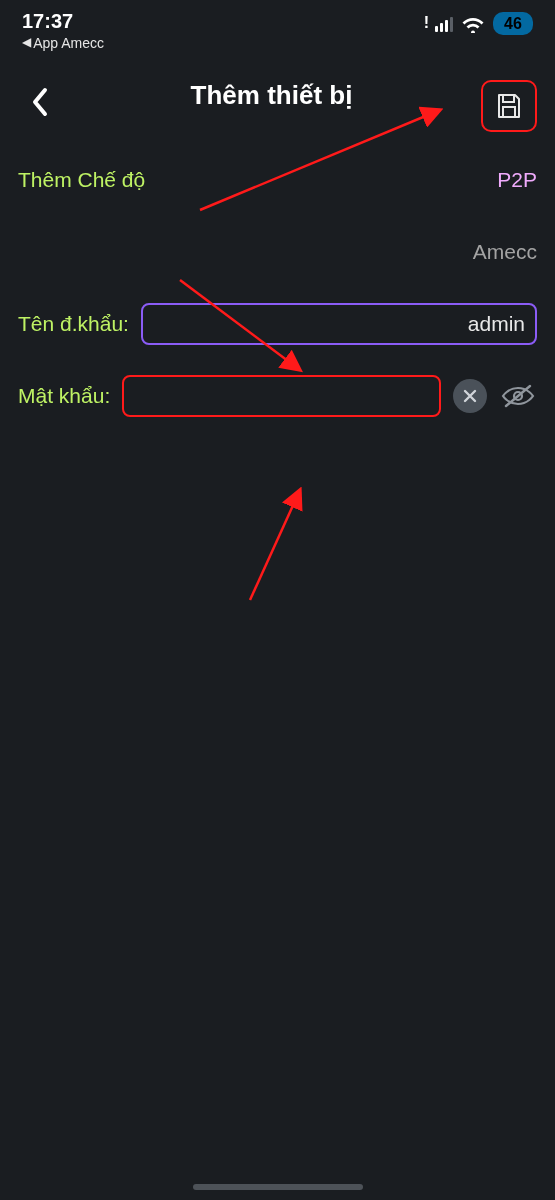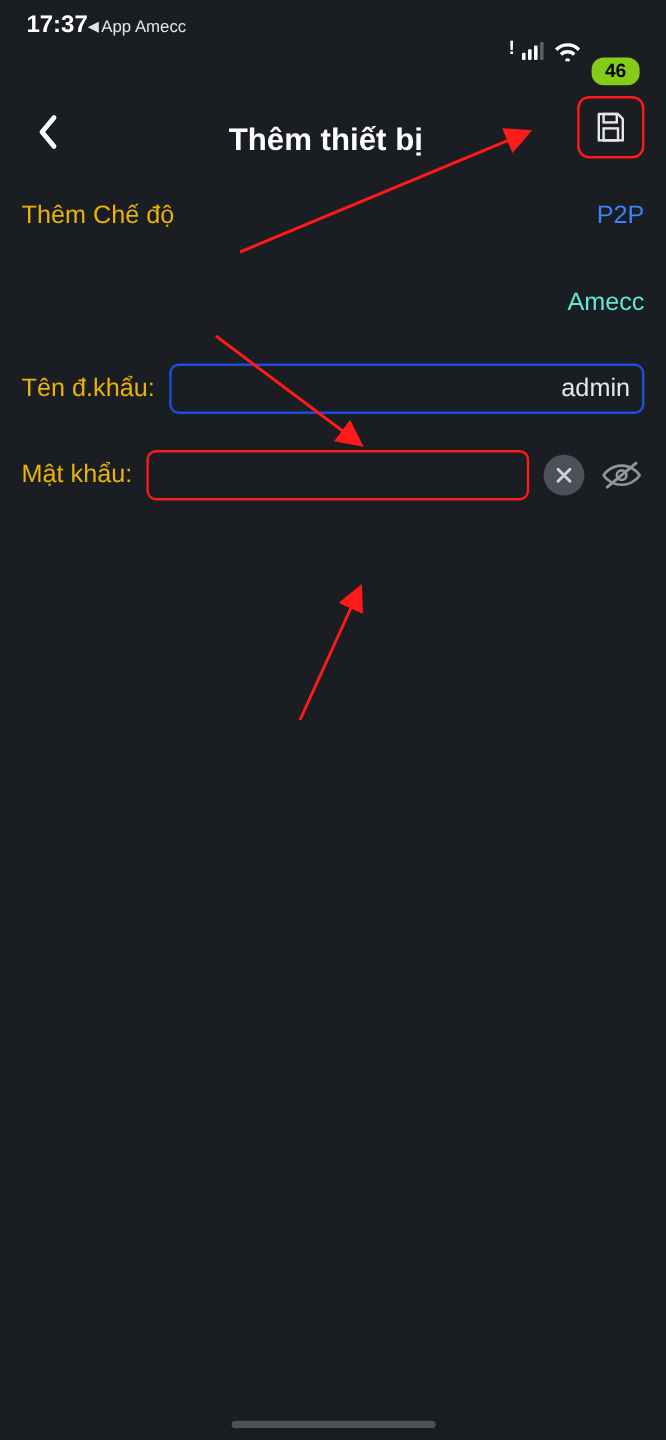--- a/index.html
+++ b/index.html
@@ -16,47 +16,46 @@
   
   .status-bar {
     display: flex;
     justify-content: space-between;
     align-items: flex-start;
     padding: 10px 22px 0 22px;
     height: 56px;
     font-size: 20px;
     font-weight: 600;
   }
-  .status-left { display: flex; flex-direction: row; line-height: 1.15; }
+  .status-left { display: flex; flex-direction: column; line-height: 1.15; }
   .back-app { font-size: 14px; font-weight: 400; color: #e5e5e5; margin-top: 2px; display:flex; align-items:center; gap:2px;}
   .back-caret { font-size: 12px; }
   .status-right { display: flex; align-items: center; gap: 8px; padding-top:2px;}
   .sig-dual { display:flex; align-items:flex-end; gap:4px; }
   .sig-col { display:flex; align-items:flex-end; gap:2px; }
   .sig-bar { width:3px; background:#fff; border-radius:1px; }
   .sig-bar.off { background:#5a5f66; }
   .sig-excl { font-size:16px; font-weight:700; line-height:1; margin-right:2px; position:relative; top:-1px;}
   .wifi-icon svg { display:block; }
   .battery-pill {
-    background:#84cc16;
+    background:#0369a1;
     color:#000000;
     font-size:16px;
     font-weight:700;
     border-radius:10px;
     padding:2px 6px;
     min-width:40px;
     text-align:center;
     line-height:1.2;
-    margin-top:36px;
   }
 
   
   .navbar {
     display:flex;
-    align-items:flex-end;
+    align-items:flex-start;
     justify-content:space-between;
     padding: 24px 18px 12px 18px;
   }
   .back-chevron {
     width:44px; height:44px;
     display:flex; align-items:center; justify-content:center;
   }
   .back-chevron svg { display:block; }
   .title {
     font-size:26px;
@@ -76,47 +75,47 @@
   .form { padding: 0 18px; }
   .row {
     display:flex;
     align-items:center;
     justify-content:space-between;
     min-height:72px;
     gap:12px;
   }
   .row-label {
     font-size:21px;
-    color:#eab308;
+    color:#bef264;
     white-space:nowrap;
   }
   .row-value {
     font-size:21px;
-    color:#5eead4;
+    color:#a3a3a3;
     text-align:right;
     flex:1;
   }
-  .row-value.muted { color:#3b82f6; }
+  .row-value.muted { color:#f0abfc; }
 
   
   .sn-wrap { position:relative; flex:1; text-align:right; }
   .sn-text { font-size:21px; color:#e8e8e8; }
   .sn-redact {
     position:absolute;
     right:-4px; top:50%;
     transform:translateY(-50%);
     width:130px; height:22px;
     background:#ff1a1a;
     border-radius:2px;
   }
 
   
   .outline-box {
     flex:1;
-    border:2px solid #1d4ed8;
+    border:2px solid #8b5cf6;
     border-radius:8px;
     height:42px;
     display:flex;
     align-items:center;
     justify-content:flex-end;
     padding:0 10px;
   }
   .outline-box .val {
     font-size:21px;
     color:#e8e8e8;

